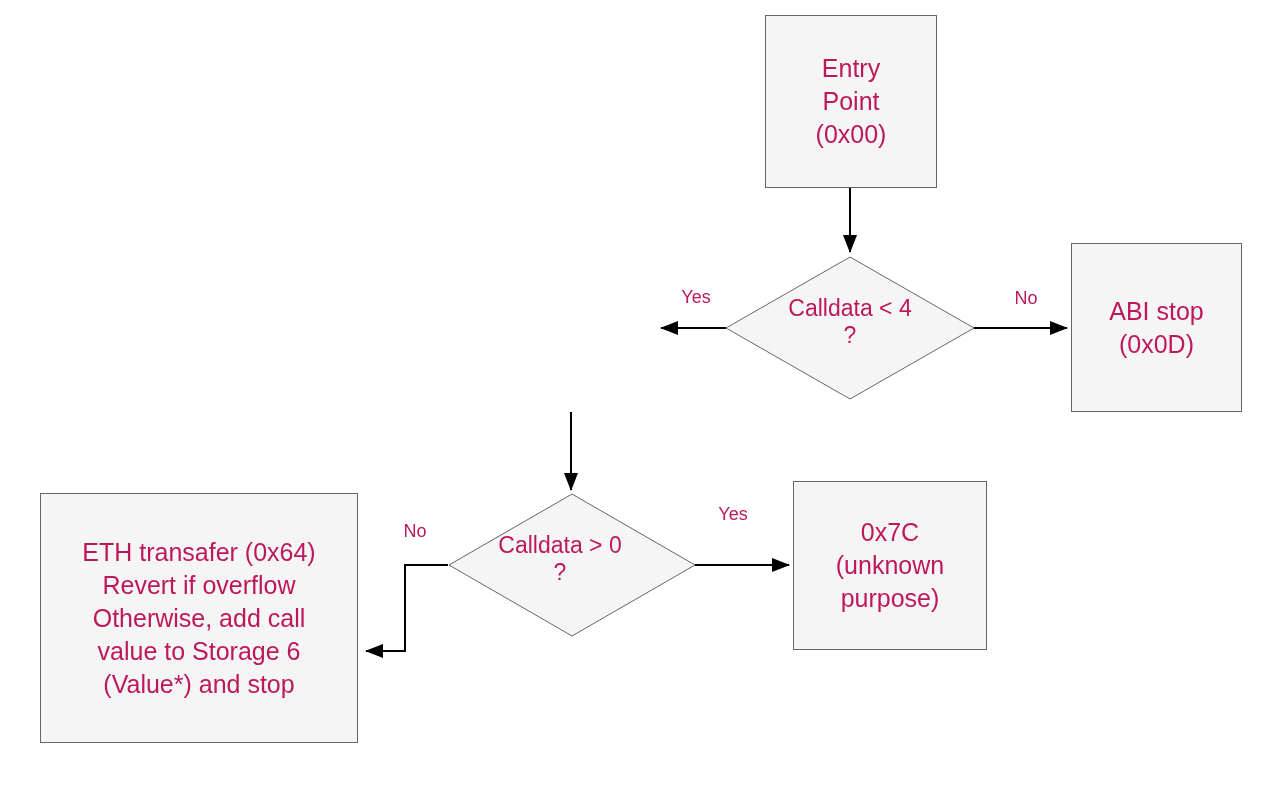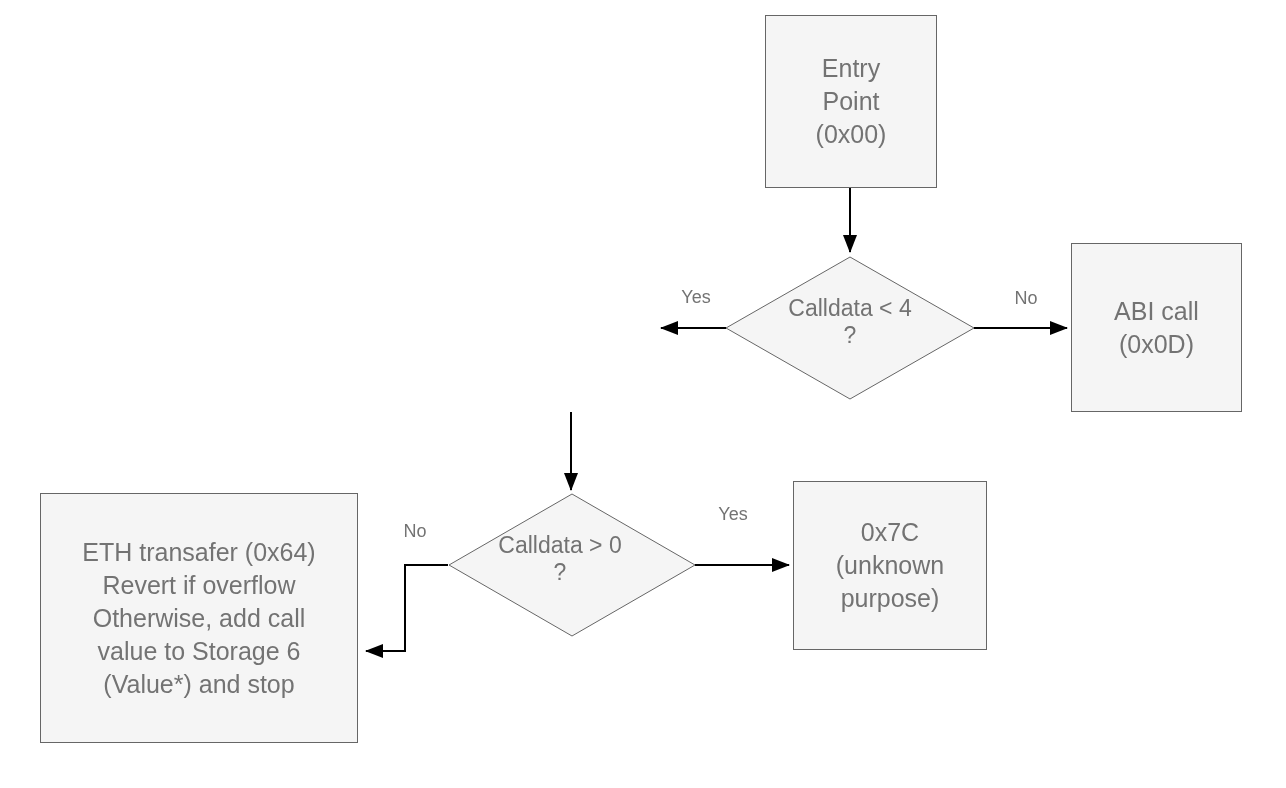--- a/index.html
+++ b/index.html
@@ -2,21 +2,21 @@
 <html><head>
 <meta charset="utf-8">
 <style>
   html, body { margin: 0; padding: 0; background: #ffffff; }
   .canvas {
     position: relative;
     width: 1286px;
     height: 788px;
     background: #ffffff;
     font-family: "Liberation Sans", sans-serif;
-    color: #737373;
+    color: #be185d;
     overflow: hidden;
   }
   svg.wires {
     position: absolute;
     left: 0; top: 0;
     width: 1286px; height: 788px;
   }
   .node {
     position: absolute;
     box-sizing: border-box;
@@ -77,21 +77,21 @@
     <line x1="571" y1="412" x2="571" y2="490" stroke="#000000" stroke-width="2" marker-end="url(#arrowhead)"></line>
     <line x1="695" y1="565" x2="789" y2="565" stroke="#000000" stroke-width="2" marker-end="url(#arrowhead)"></line>
     <polyline points="448,565 405,565 405,651 366,651" fill="none" stroke="#000000" stroke-width="2" marker-end="url(#arrowhead)"></polyline>
   </svg>
 
   <div class="node node-entry">Entry
 Point
 (0x00)</div>
 
 
-  <div class="node node-abi">ABI call
+  <div class="node node-abi">ABI stop
 (0x0D)</div>
 
   <div class="node node-unknown">0x7C
 (unknown
 purpose)</div>
 
   <div class="node node-eth">ETH transafer (0x64)
 Revert if overflow
 Otherwise, add call
 value to Storage 6

